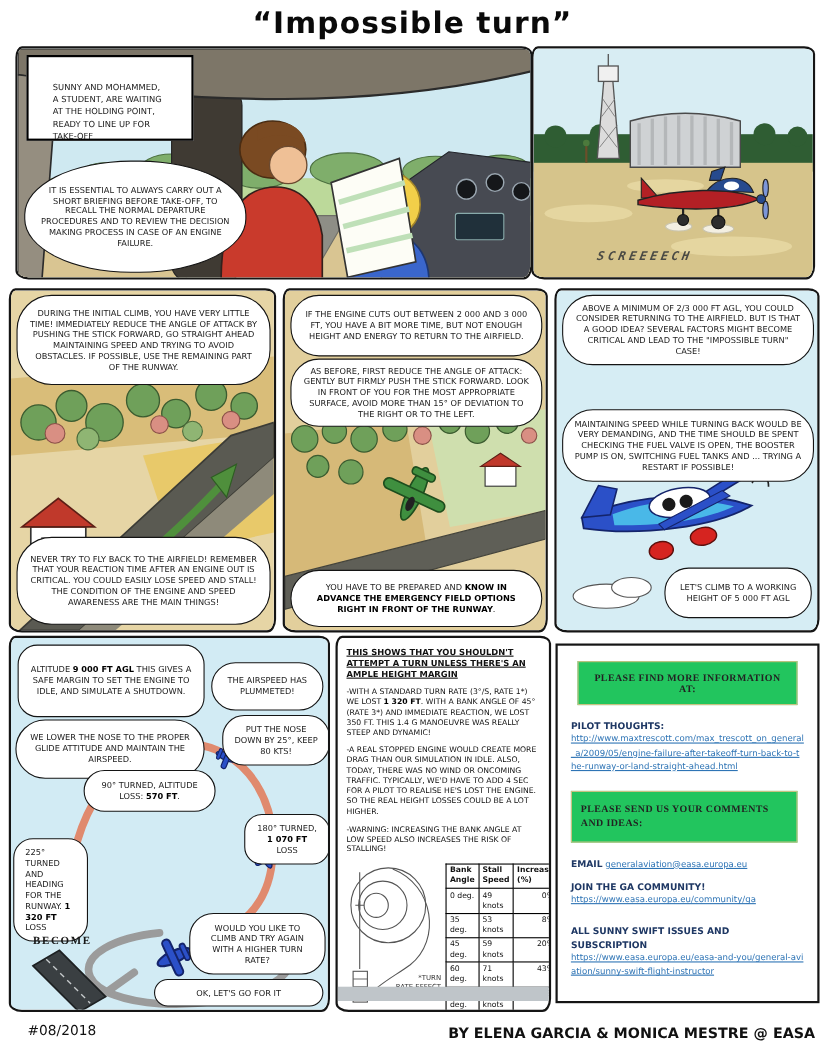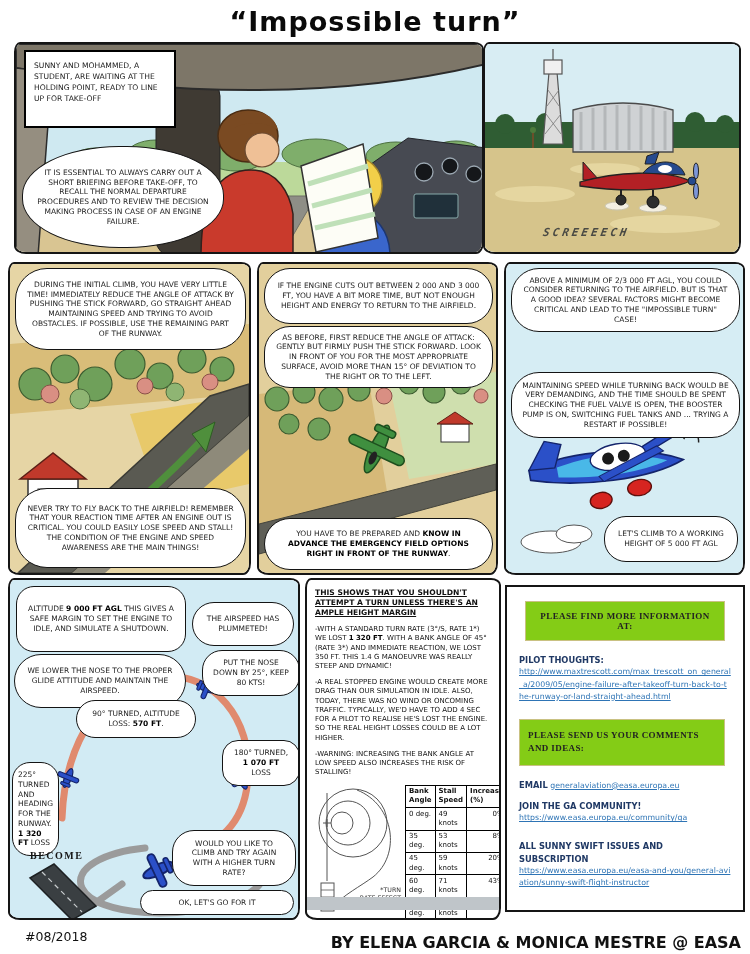--- a/index.html
+++ b/index.html
@@ -8,21 +8,21 @@
           font-family:"DejaVu Sans", sans-serif; color:#111; overflow:hidden; }
   .title { position:absolute; top:6px; left:0; width:100%; text-align:center;
            font-size:27px; font-weight:800; letter-spacing:1px; color:#0a0a0a; }
   .panel { position:absolute; border:2.5px solid #151515; overflow:hidden; background:#fff;
            border-radius:6px 10px 8px 12px / 10px 7px 12px 8px; }
   .panel svg { position:absolute; left:0; top:0; }
   .bubble { position:absolute; background:#fff; border:1.6px solid #141414;
             display:flex; align-items:center; justify-content:center; text-align:center;
             font-size:7.5px; line-height:1.3; padding:6px 10px; color:#222; }
   .cap { position:absolute; background:#fff; border:2px solid #000; font-size:7.6px;
-         line-height:1.45; padding:8px; color:#1a1a1a; }
+         line-height:1.45; padding:22px; color:#1a1a1a; }
   .b { font-weight:bold; color:#000; }
   .sfx { position:absolute; font-family:"DejaVu Sans Mono", monospace; font-style:italic;
          font-weight:bold; letter-spacing:3px; color:#4a4a44; font-size:11px; transform:skewX(-10deg); }
   .runway-label { position:absolute; font-family:"Liberation Serif", serif; font-weight:bold;
                   font-size:10px; letter-spacing:1.5px; color:#151515; }
   
   #panel7 { padding:8px 8px 24px 8px; font-size:7px; line-height:1.32; }
   #panel7 .hd { font-size:7.6px; font-weight:bold; text-decoration:underline; margin-bottom:7px; }
   #panel7 p { margin-bottom:7px; }
   #panel7 .figrow { display:flex; gap:4px; margin-top:2px; }
@@ -30,29 +30,29 @@
   #panel7 .diagram svg { position:static; }
   #panel7 .diag-cap { position:absolute; right:0; bottom:10px; font-size:6.3px; text-align:right;
                       line-height:1.3; color:#333; }
   #panel7 table { border-collapse:collapse; font-size:7px; }
   #panel7 th, #panel7 td { border:1.2px solid #000; padding:1.5px 3px; text-align:left; vertical-align:top; }
   #panel7 th { font-weight:bold; }
   #panel7 td.num { text-align:right; }
   #panel7 .ground-bar { position:absolute; left:0; right:0; bottom:8px; height:13px; background:#bfc5c9; }
   
   #panel8 { padding:10px 12px; font-size:8px; }
-  .ybox { background:#84cc16; border:1px solid #c9c182; font-family:"Liberation Serif", serif;
+  .ybox { background:#22c55e; border:1px solid #c9c182; font-family:"Liberation Serif", serif;
           font-weight:bold; font-size:9px; letter-spacing:0.4px; padding:9px 8px; color:#222; }
   .ybox.center { text-align:center; margin:4px 6px 0 6px; }
   .ybox.left { text-align:left; margin:16px 6px 0 0; line-height:1.5; }
   .navy { color:#1f3864; font-weight:bold; font-size:8.3px; }
   .lnk { color:#2e74b5; text-decoration:underline; font-size:7.8px; word-break:break-all; line-height:1.55; }
   #panel8 .blk { margin-top:13px; line-height:1.5; }
   .footer-issue { position:absolute; left:25px; top:929px; font-size:12.5px; color:#111; }
-  .footer-credits { position:absolute; right:9px; top:933px; font-size:16px; font-weight:600; color:#111; }
+  .footer-credits { position:absolute; right:9px; top:933px; font-size:13px; font-weight:600; color:#111; }
 </style>
 </head>
 <body>
 
 <div class="page">
 
   <div class="title">“Impossible turn”</div>
 
   <section class="panel" id="panel1" style="left:14px; top:42px; width:470px; height:212px;">
     <svg width="470" height="212" viewBox="0 0 470 212">
@@ -294,21 +294,21 @@
     </div>
     <div class="bubble" style="left:4px; top:74px; width:172px; height:54px; border-radius:40px;">WE LOWER THE NOSE TO THE PROPER GLIDE ATTITUDE AND MAINTAIN THE AIRSPEED.</div>
     <div class="bubble" style="left:182px; top:22px; width:102px; height:44px; border-radius:22px;">THE AIRSPEED HAS PLUMMETED!</div>
     <div class="bubble" style="left:192px; top:70px; width:98px; height:46px; border-radius:20px;">PUT THE NOSE DOWN BY 25°, KEEP 80 KTS!</div>
     <div class="bubble" style="left:66px; top:120px; width:120px; height:38px; border-radius:19px;">
       <span><span>90° TURNED, ALTITUDE LOSS: </span><span class="b">570 FT</span><span>.</span></span>
     </div>
     <div class="bubble" style="left:212px; top:160px; width:78px; height:46px; border-radius:16px;">
       <span><span>180° TURNED, </span><span class="b">1 070 FT</span><span> LOSS</span></span>
     </div>
-    <div class="bubble" style="left:2px; top:182px; width:47px; height:94px; border-radius:18px; text-align:left;">
+    <div class="bubble" style="left:2px; top:182px; width:68px; height:94px; border-radius:18px; text-align:left;">
       <span><span>225° TURNED AND HEADING FOR THE RUNWAY. </span><span class="b">1 320 FT</span><span> LOSS</span></span>
     </div>
     <div class="bubble" style="left:162px; top:250px; width:124px; height:56px; border-radius:22px;">WOULD YOU LIKE TO CLIMB AND TRY AGAIN WITH A HIGHER TURN RATE?</div>
     <div class="bubble" style="left:130px; top:310px; width:154px; height:25px; border-radius:13px;">OK, LET'S GO FOR IT</div>
     <div class="runway-label" style="left:20px; top:270px;">BECOME</div>
   </section>
 
   <section class="panel" id="panel7" style="left:305px; top:578px; width:196px; height:342px;">
     <div class="hd">THIS SHOWS THAT YOU SHOULDN'T ATTEMPT A TURN UNLESS THERE'S AN AMPLE HEIGHT MARGIN</div>
     <p><span>-WITH A STANDARD TURN RATE (3°/S, RATE 1*) WE LOST </span><span class="b">1 320 FT</span><span>. WITH A BANK ANGLE OF 45° (RATE 3*) AND IMMEDIATE REACTION, WE LOST 350 FT. THIS 1.4 G MANOEUVRE WAS REALLY STEEP AND DYNAMIC!</span></p>

